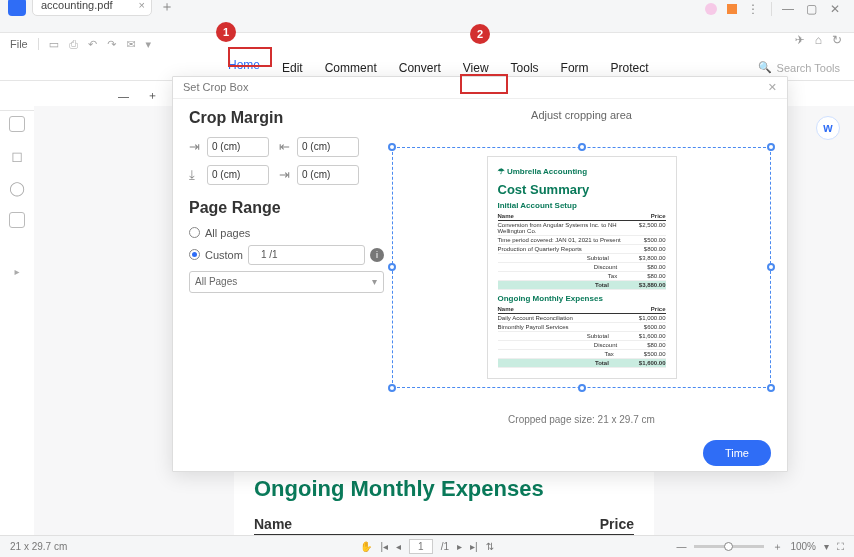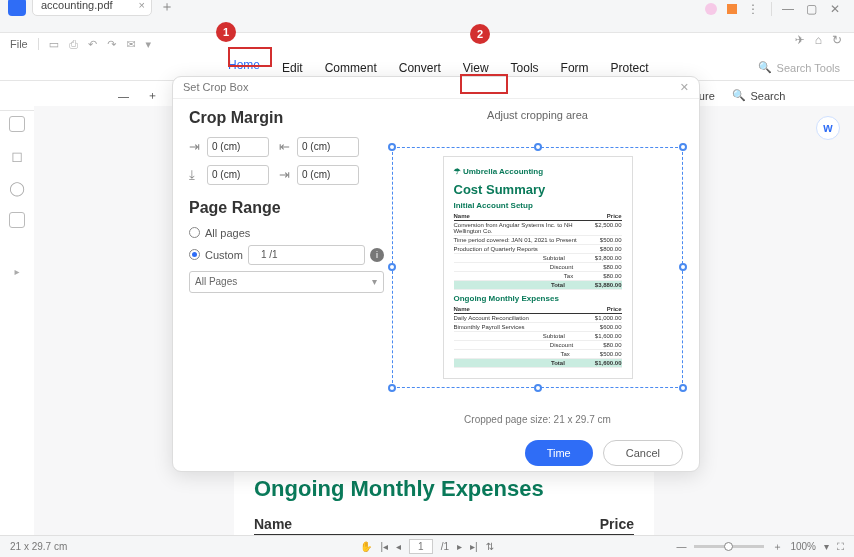--- a/index.html
+++ b/index.html
@@ -25,21 +25,21 @@
 .rb-item { display: flex; align-items: center; gap: 4px; cursor: pointer; padding: 2px 4px; }
 .rb-sep { width: 1px; height: 18px; background: #e0e0e0; margin: 0 2px; }
 .rb-right-ic { position: absolute; right: 12px; display: flex; gap: 10px; color: #999; top: -22px; }
 .lsidebar { position: absolute; left: 0; top: 106px; width: 34px; display: flex; flex-direction: column; align-items: center; gap: 16px; padding-top: 10px; color: #aaa; }
 .lsidebar .sic { width: 16px; height: 16px; border: 1.4px solid #bbb; border-radius: 3px; }
 .doc-area { position: absolute; left: 34px; right: 0; top: 106px; bottom: 22px; background: #f7f7f8; overflow: hidden; }
 .floatw { position: absolute; right: 14px; top: 10px; width: 24px; height: 24px; border: 1px solid #cfe0ff; border-radius: 50%; background: #fff; display: flex; align-items: center; justify-content: center; color: #2f6df6; font-size: 12px; font-weight: bold; }
 .page-bg { position: absolute; left: 200px; top: 350px; width: 420px; background: #fff; padding: 20px; }
 .page-bg h2 { color: #0a7a5a; font-size: 22px; margin-bottom: 14px; }
 .page-bg .th { display: flex; justify-content: space-between; border-bottom: 2px solid #333; font-weight: bold; font-size: 14px; padding-bottom: 2px; }
-.dialog { position: absolute; left: 172px; top: 76px; width: 528px; height: 396px; background: #fff; border: 1px solid #ddd; border-radius: 9px; box-shadow: 0 4px 20px rgba(0,0,0,.12); z-index: 40; display: flex; flex-direction: column; }
+.dialog { position: absolute; left: 172px; top: 76px; width: 616px; height: 396px; background: #fff; border: 1px solid #ddd; border-radius: 1px; box-shadow: 0 4px 20px rgba(0,0,0,.12); z-index: 40; display: flex; flex-direction: column; }
 .dlg-title { height: 26px; display: flex; align-items: center; padding: 0 10px; font-size: 11px; color: #777; border-bottom: 1px solid #eee; }
 .dlg-close { margin-left: auto; color: #aaa; cursor: pointer; }
 .dlg-body { flex: 1; display: flex; padding: 10px 16px; gap: 8px; }
 .dlg-left { width: 195px; }
 .dlg-left h4 { font-size: 16px; font-weight: bold; color: #333; margin-bottom: 10px; }
 .margin-row { display: flex; gap: 10px; margin-bottom: 8px; }
 .margin-cell { display: flex; align-items: center; gap: 4px; }
 .margin-cell .mic { width: 14px; color: #888; font-size: 13px; }
 .spin { width: 62px; height: 20px; border: 1px solid #ccc; border-radius: 3px; font-size: 10px; padding: 0 4px; display: flex; align-items: center; background: #fff; }
 .radio-row { display: flex; align-items: center; gap: 5px; font-size: 11px; color: #555; margin-bottom: 6px; }
@@ -286,21 +286,20 @@
               <span>Total</span>
               <span>$1,600.00</span>
             </div>
         </div>
       </div>
       <div class="crop-info">Cropped page size: 21 x 29.7 cm</div>
     </div>
   </div>
   <div class="dlg-foot">
     <div class="btn btn-pri">Time</div>
-    <div class="btn btn-sec">Cancel</div>
   </div>
 </div>
 
 <div class="statusbar">
   <span>21 x 29.7 cm</span>
   <div class="sb-center">
     <span>✋</span>
     <span>|◂</span>
     <span>◂</span>
     <span style="border:1px solid #ccc; padding:1px 8px; background:#fff;">1</span>

